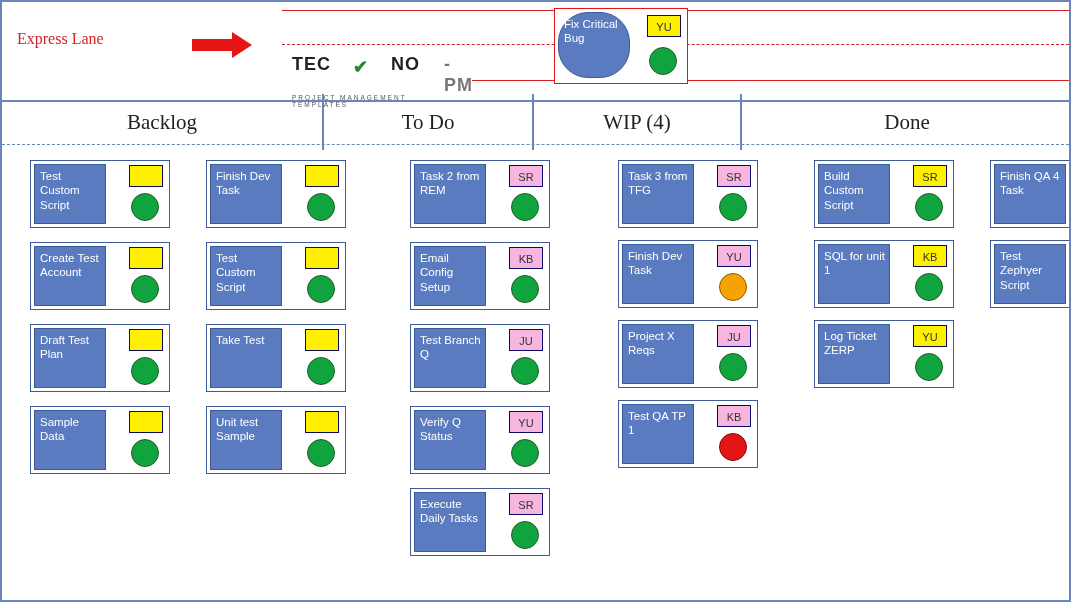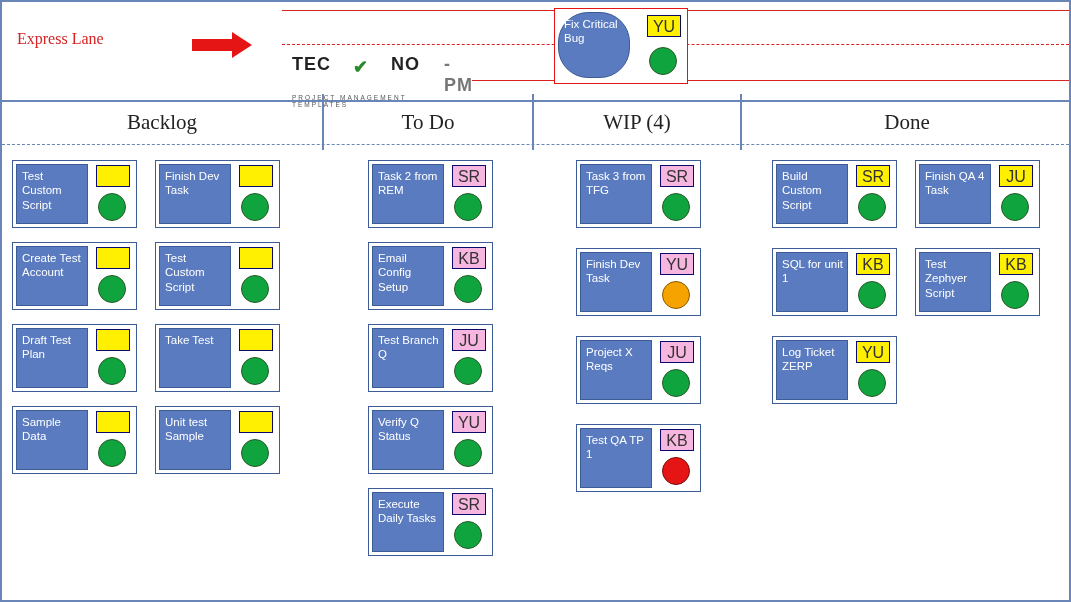--- a/index.html
+++ b/index.html
@@ -98,48 +98,49 @@
     top: 150px; left:0; right:0; bottom:4px;
     display: flex;
   }
   .card-col { padding: 8px 0 0 0; }
   .card-col.col-0 { padding-left: 10px; }
   .card-col.col-1 { padding-left: 44px; }
   .card-col.col-2 { padding-left: 42px; }
   .card-col.col-3 { padding-left: 30px; }
 
   .twocol { display:flex; gap:18px; }
-  .stack { display:flex; flex-direction:column; gap:20px; }
+  .stack { display:flex; flex-direction:column; gap:12px; }
   .stack.narrow { gap: 14px;}
 
   .card {
-    width: 125px;
+    width: 140px;
     height: 68px;
     border: 1.5px solid #3d5b95;
     position: relative;
     background: #fff;
+    margin-left: 18px;
   }
   .card-title {
     position: absolute;
     left: 3px; top:3px;
     width: 72px; height: 60px;
     background: #5a7bbf;
     border: 1px solid #3d5b95;
     color: #fff;
     font-size: 11.5px;
     padding: 4px 4px 0 5px;
     line-height: 1.25;
     font-family: Arial, sans-serif;
   }
   .badge {
     position: absolute;
     right: 6px; top: 4px;
     width: 34px; height: 22px;
     border: 1.5px solid #0a0a6a;
-    font-size: 16px;
+    font-size: 11px;
     text-align: center;
     line-height: 22px;
     font-weight: normal;
     font-family: Arial, sans-serif;
   }
   .badge.yellow { background: #ffef00; color:#333;}
   .badge.pink   { background: #f7b6e0; color:#333;}
   .status {
     position: absolute;
     right: 10px; bottom: 6px;

